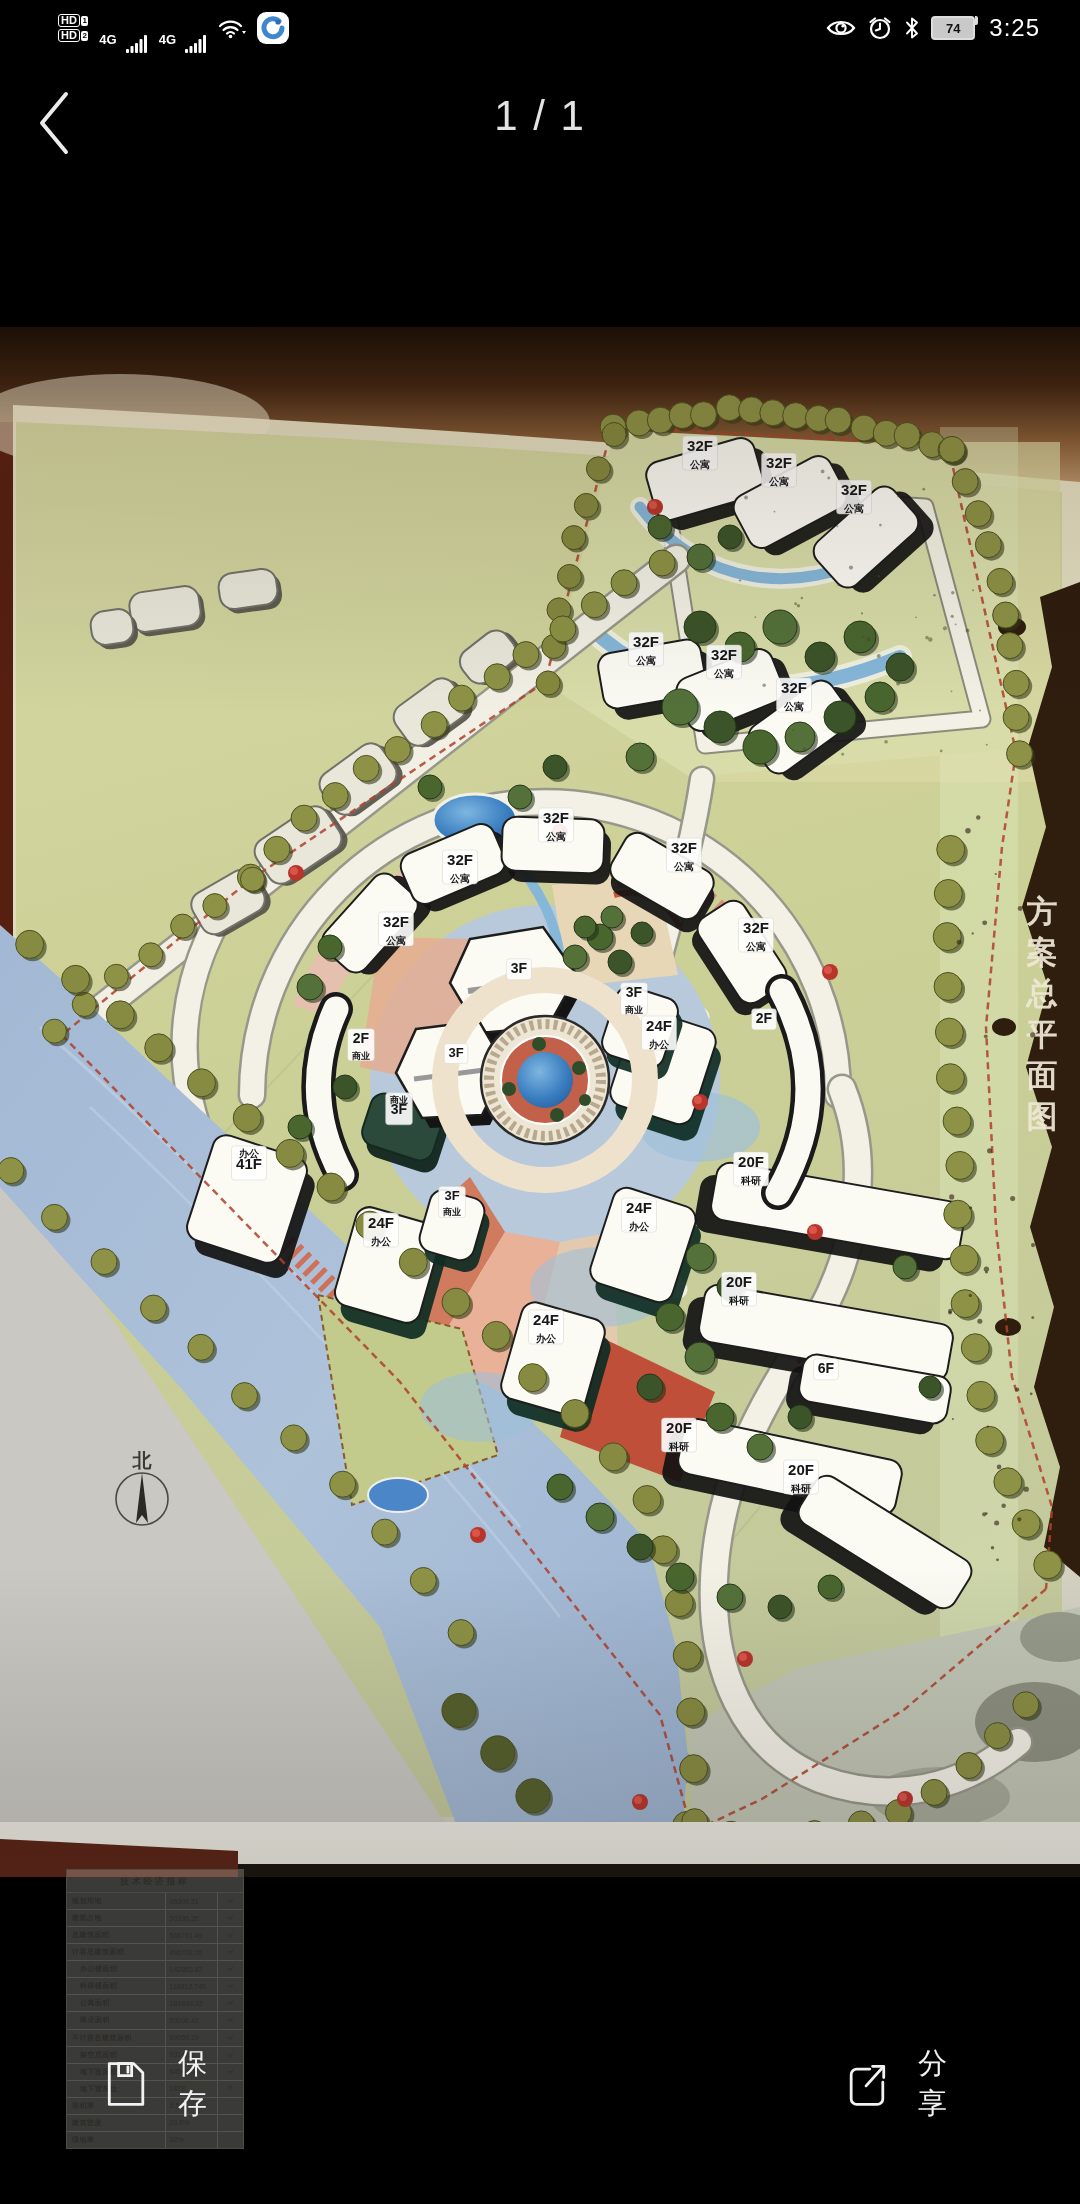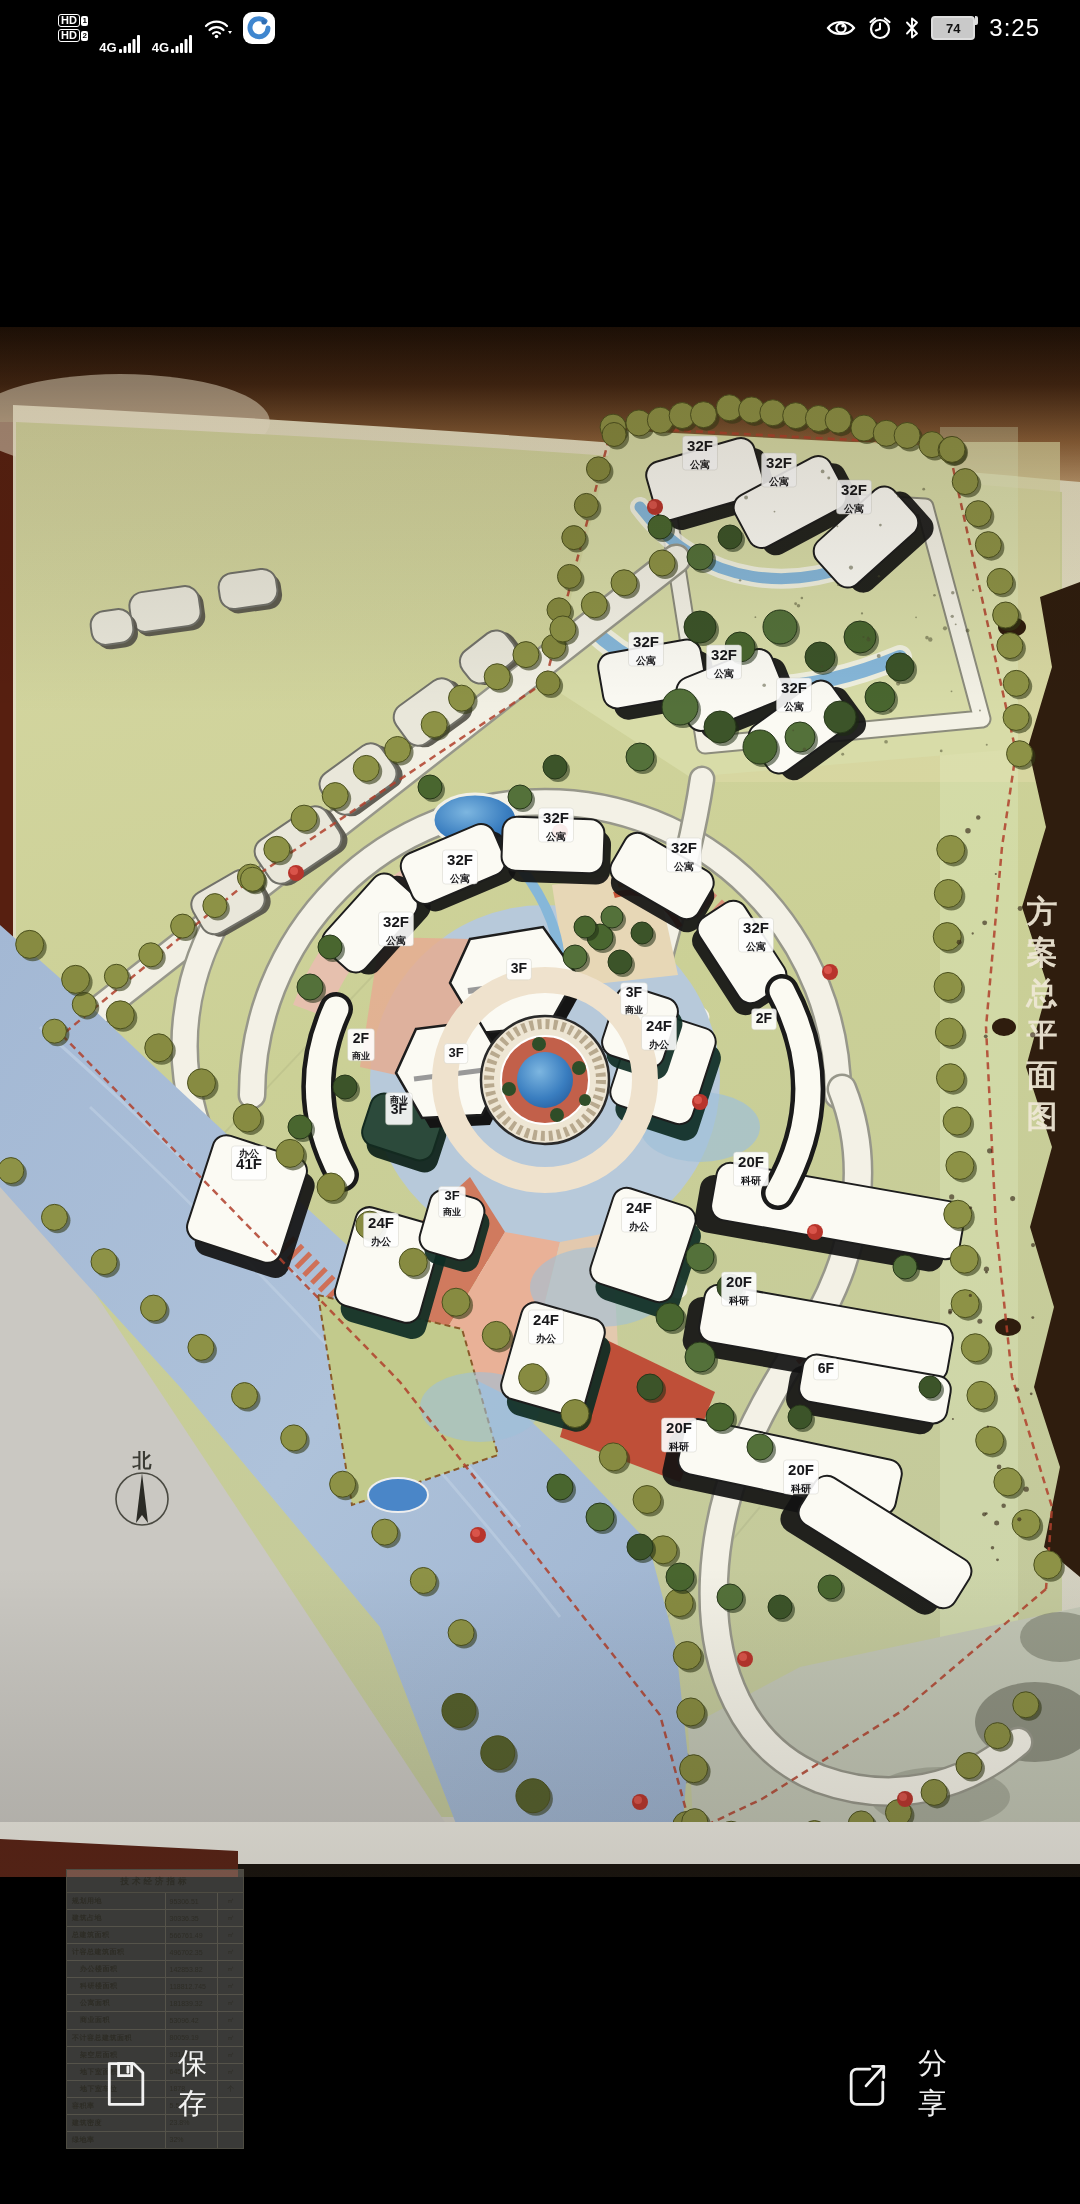--- a/index.html
+++ b/index.html
@@ -6,21 +6,21 @@
   .page{position:relative;width:1080px;height:2204px;background:#000;overflow:hidden;
         font-family:"Liberation Sans",sans-serif;color:#fff;}
   
   .status-bar{position:absolute;top:0;left:0;width:100%;height:56px;display:flex;
               justify-content:space-between;align-items:center;padding:0 40px 0 58px;box-sizing:border-box;}
   .sb-left,.sb-right{display:flex;align-items:center;gap:11px;}
   .hd-stack{display:flex;flex-direction:column;gap:2px;}
   .hd{display:flex;align-items:center;gap:1px;}
   .hd .hdt{border:1.6px solid #fff;border-radius:3px;font-size:11px;font-weight:700;padding:0 2px;line-height:11px;}
   .hd .hdn{background:#fff;color:#000;font-size:8px;font-weight:700;border-radius:2px;padding:0 1.5px;line-height:10px;}
-  .net{display:flex;align-items:flex-end;gap:2px;margin-top:32px;}
+  .net{display:flex;align-items:flex-start;gap:9px;margin-top:32px;}
   .net-label{font-size:13px;font-weight:700;line-height:12px;}
   .battery{display:flex;align-items:flex-start;gap:0;}
   .bat-body{width:40px;height:20px;border:2px solid #ddd;border-radius:4px;background:#c9c9c9;
             display:flex;align-items:center;justify-content:center;color:#111;font-size:13px;font-weight:700;}
   .bat-nub{width:3px;height:9px;background:#ddd;border-radius:0 2px 2px 0;}
   .sb-time{font-size:24px;font-weight:400;letter-spacing:1px;}
   
   .viewer-header{position:absolute;top:56px;left:0;width:100%;height:134px;}
   .back-btn{position:absolute;left:26px;top:30px;width:64px;height:74px;background:none;border:none;padding:0;cursor:pointer;}
   .page-indicator{position:absolute;left:0;top:36px;width:100%;text-align:center;
@@ -122,20 +122,28 @@
       <div class="battery">
         <div class="bat-body">
             <span>74</span>
           </div>
         <div class="bat-nub"></div>
       </div>
       <span class="sb-time">3:25</span>
     </div>
   </div>
 
+  <div class="viewer-header">
+    <button class="back-btn">
+      <svg width="64" height="74" viewBox="0 0 64 74">
+        <polyline points="40,8 16,37 40,66" stroke="#ececec" stroke-width="4" fill="none" stroke-linecap="round" stroke-linejoin="round"></polyline>
+      </svg>
+    </button>
+    <div class="page-indicator">1 / 1</div>
+  </div>
 
   <div class="photo-wrap">
   <svg id="plan-svg" width="1080" height="1550" viewBox="0 0 1080 1550">
     <defs>
       <linearGradient id="wood" x1="0" y1="0" x2="0" y2="1">
         <stop offset="0" stop-color="#120803"></stop>
             <stop offset="0.35" stop-color="#3c2110"></stop>
         <stop offset="0.7" stop-color="#8a5f38"></stop>
             <stop offset="1" stop-color="#c2a075"></stop>
       </linearGradient>

